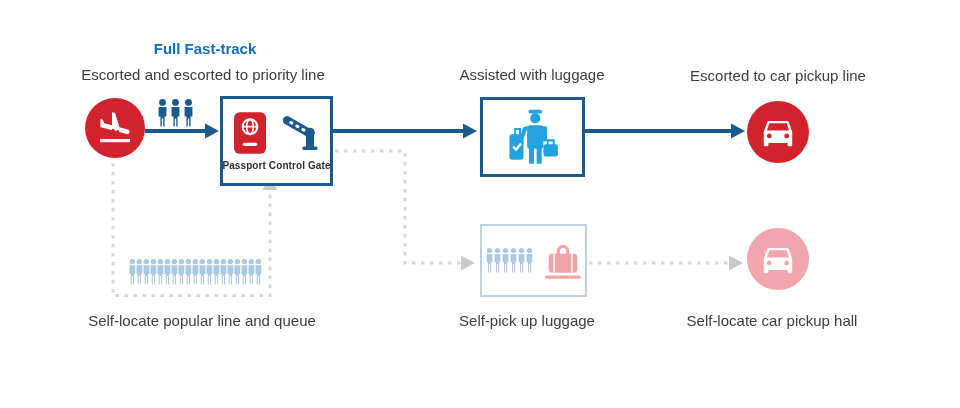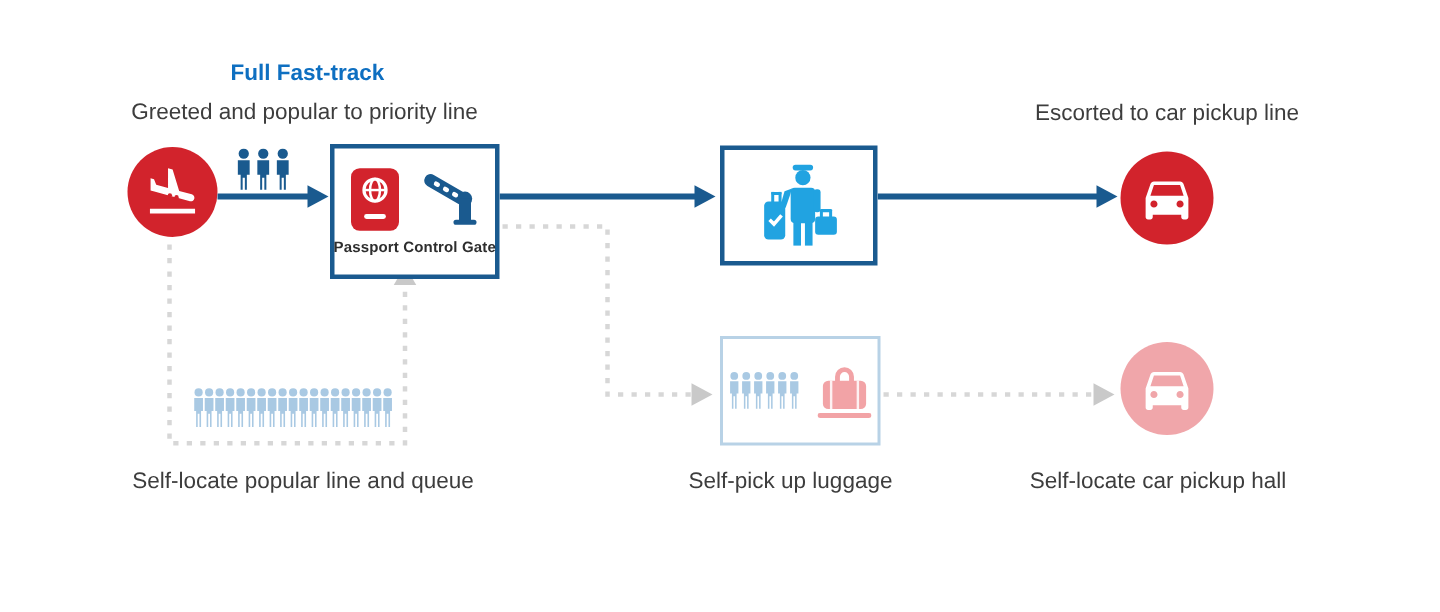--- a/index.html
+++ b/index.html
@@ -55,21 +55,22 @@
       <path d="M589,263 H728"></path>
     </g>
     <g style="fill:var(--gray-arrow)">
       <polygon points="262.5,190 270,177 277.5,190"></polygon>
       <polygon points="461,255.5 475,263 461,270.5"></polygon>
       <polygon points="729,255.5 743,263 729,270.5"></polygon>
     </g>
   </svg>
 
   <div class="label badge" style="left:55px;top:39px;">Full Fast-track</div>
-  <div class="label" style="left:53px;top:65px;">Greeted and popular to priority line</div>
+  <div class="label" style="left:53px;top:65px;">Escorted and escorted to priority line</div>
+  <div class="label" style="left:382px;top:65px;">Assisted with luggage</div>
   <div class="label" style="left:628px;top:66px;">Escorted to car pickup line</div>
 
   <div class="circle red" style="left:85px;top:98px;width:60px;height:60px;">
     <svg width="38" height="38" viewBox="0 0 24 24">
       <path fill="#fff" d="M2.5 19h19v2h-19v-2zm7.18-5.73l4.35 1.16 5.31 1.42c.8.21 1.62-.26 1.84-1.06.21-.8-.26-1.62-1.06-1.84l-5.31-1.42-2.76-9.02L10.12 2v8.28L5.15 8.95l-.93-2.32-1.45-.39v5.17l1.6.43 5.31 1.43z"></path>
       <circle cx="10.9" cy="13.4" r=".9" style="fill:var(--red)"></circle>
       <circle cx="13.7" cy="14.2" r=".9" style="fill:var(--red)"></circle>
     </svg>
   </div>
 

